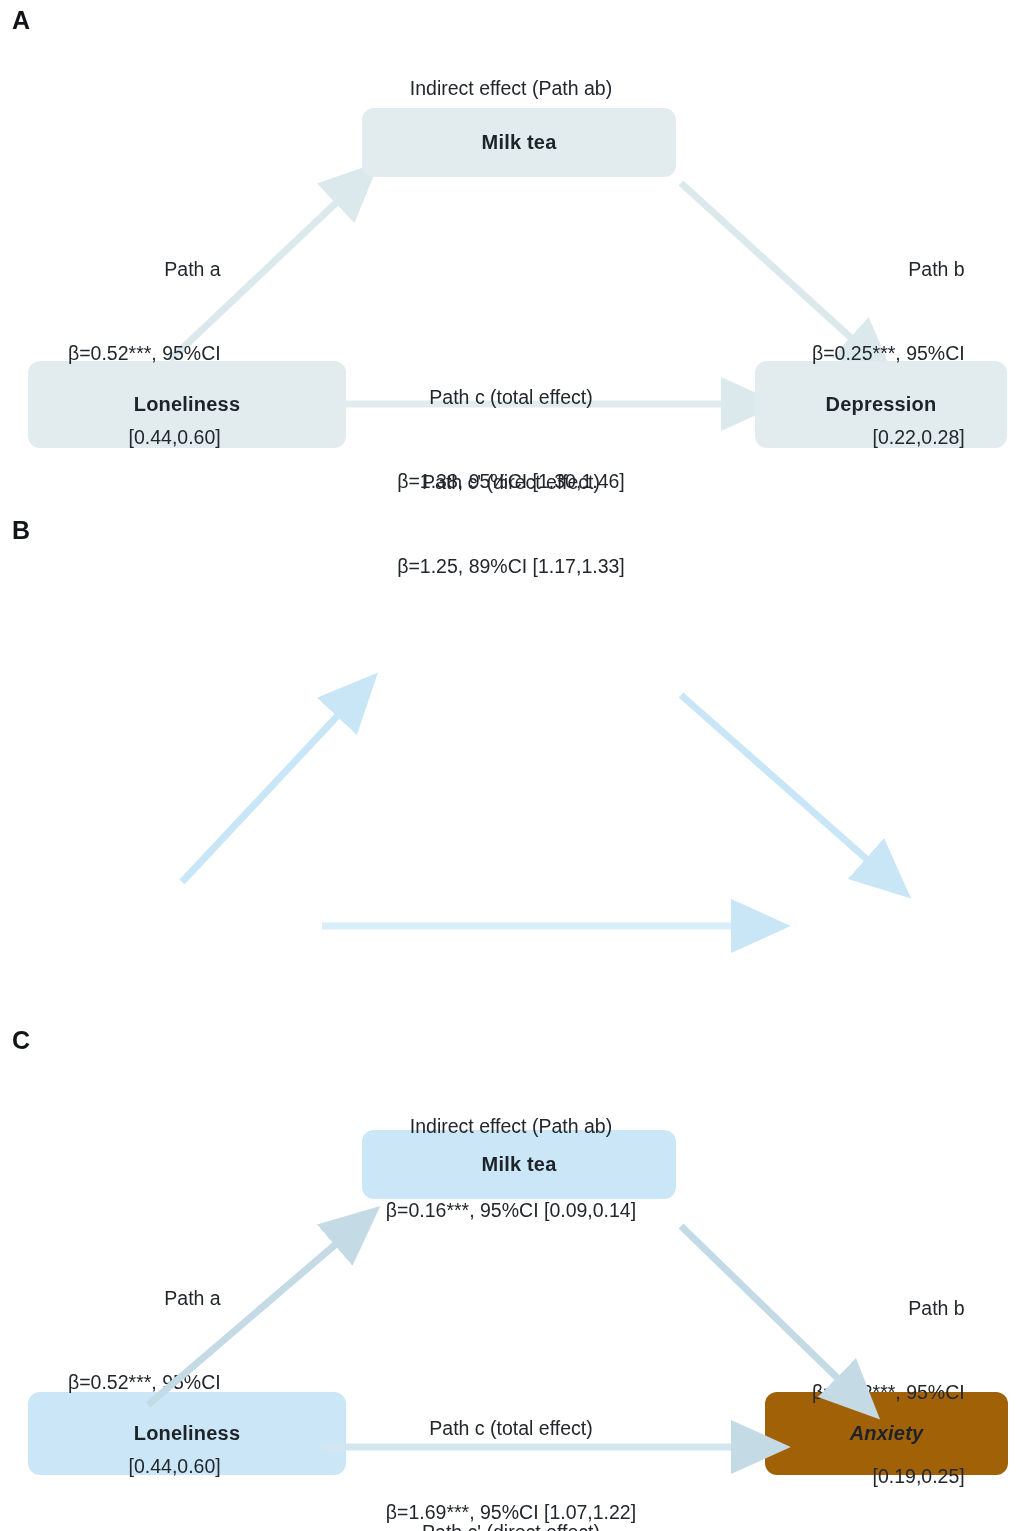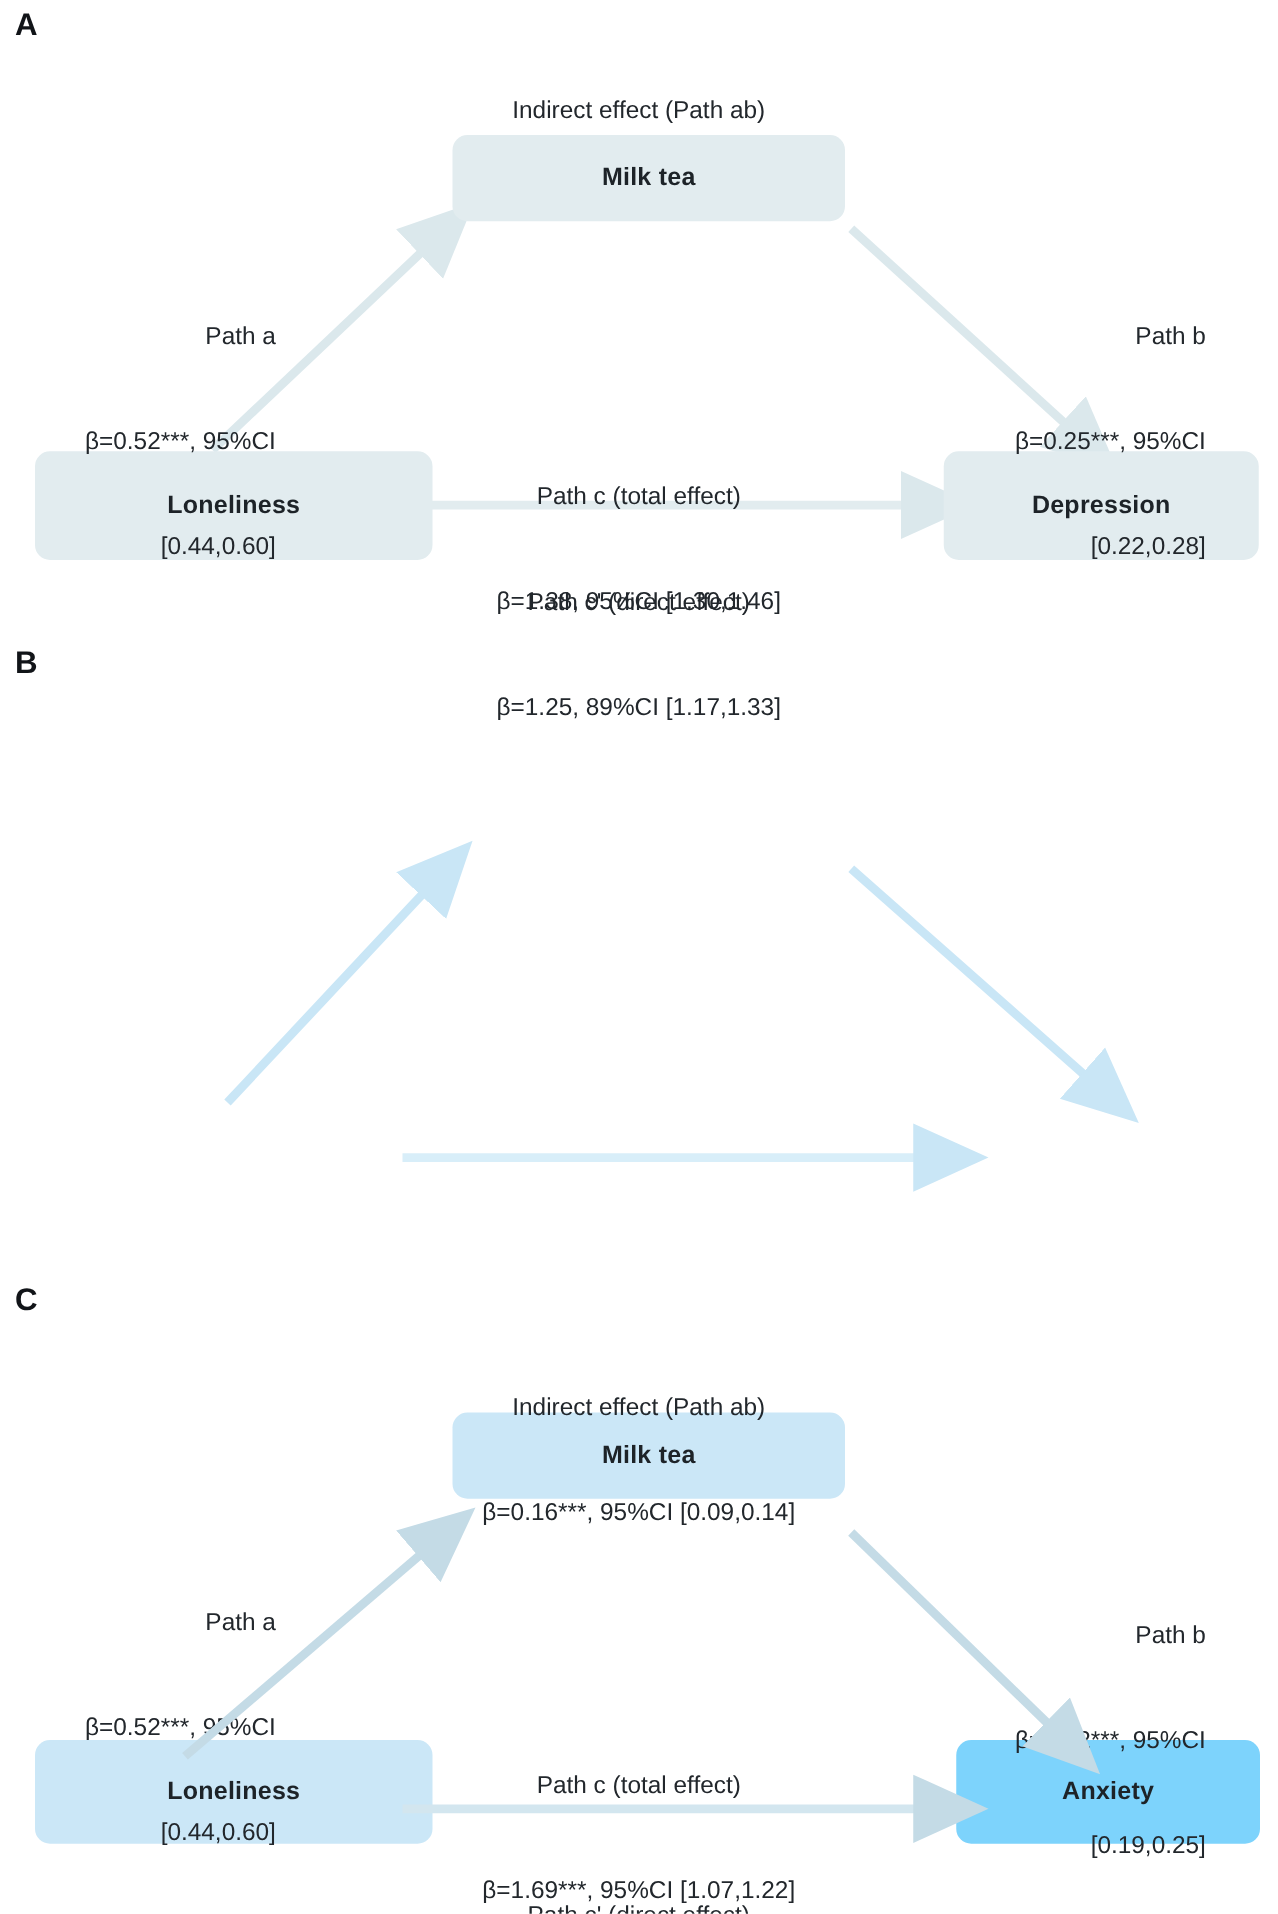--- a/index.html
+++ b/index.html
@@ -123,21 +123,21 @@
   </svg>
 
   <div class="panel-letter">B</div>
 
   <div class="node node-mid" style="background:#cbe7f7;top:620px;">
     <span>Milk tea</span>
   </div>
   <div class="node node-left" style="background:#cbe7f7;">
     <span>Loneliness</span>
   </div>
-  <div class="node node-right" style="background:#7dd3fc;">
+  <div class="node node-right" style="background:#a16207;font-style:italic;">
     <span>Anxiety</span>
   </div>
 
   <div class="lbl lbl-center lbl-indirect">
     <div>Indirect effect (Path ab)</div>
     <div>β=0.16***, 95%CI [0.09,0.14]</div>
   </div>
   <div class="lbl lbl-patha">
     <div>Path a</div>
     <div>β=0.52***, 95%CI</div>

